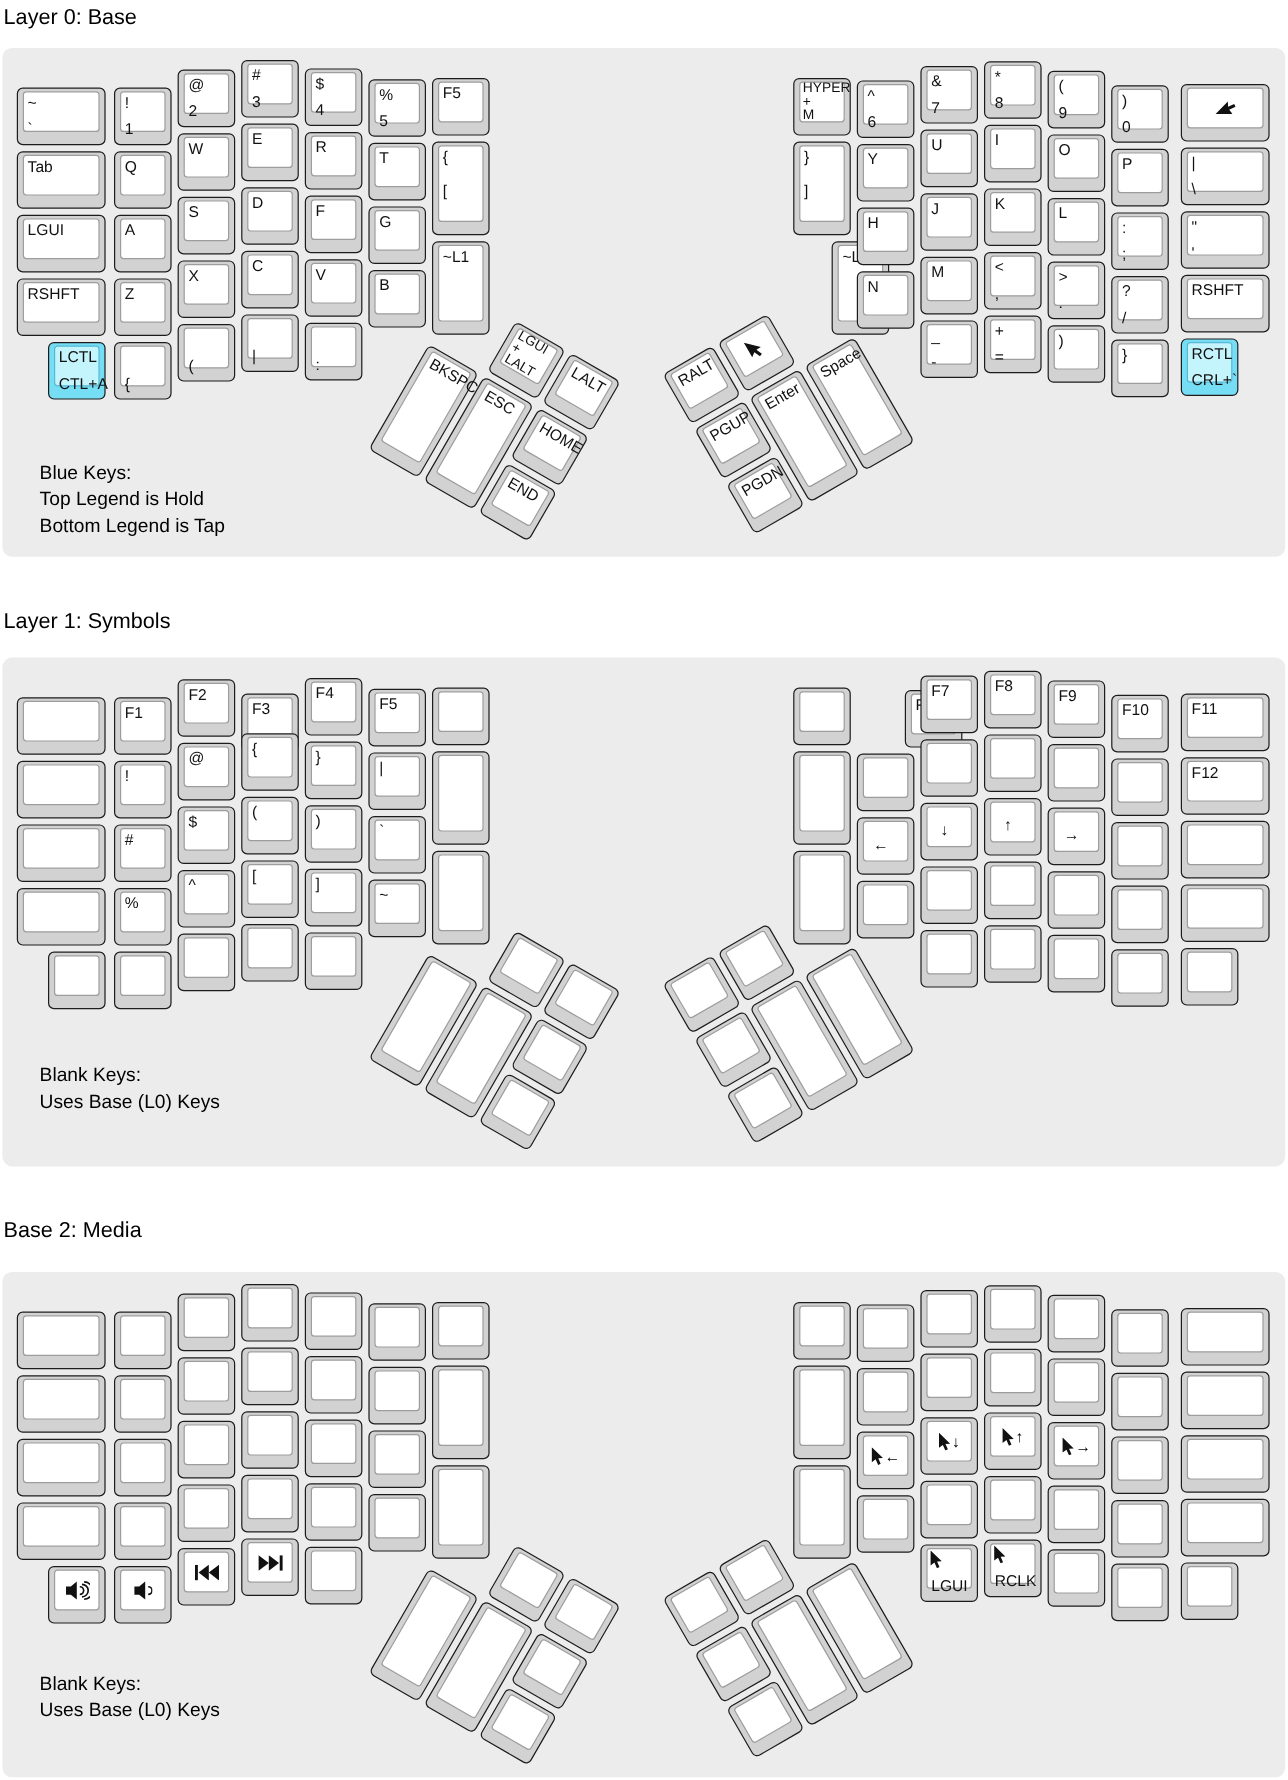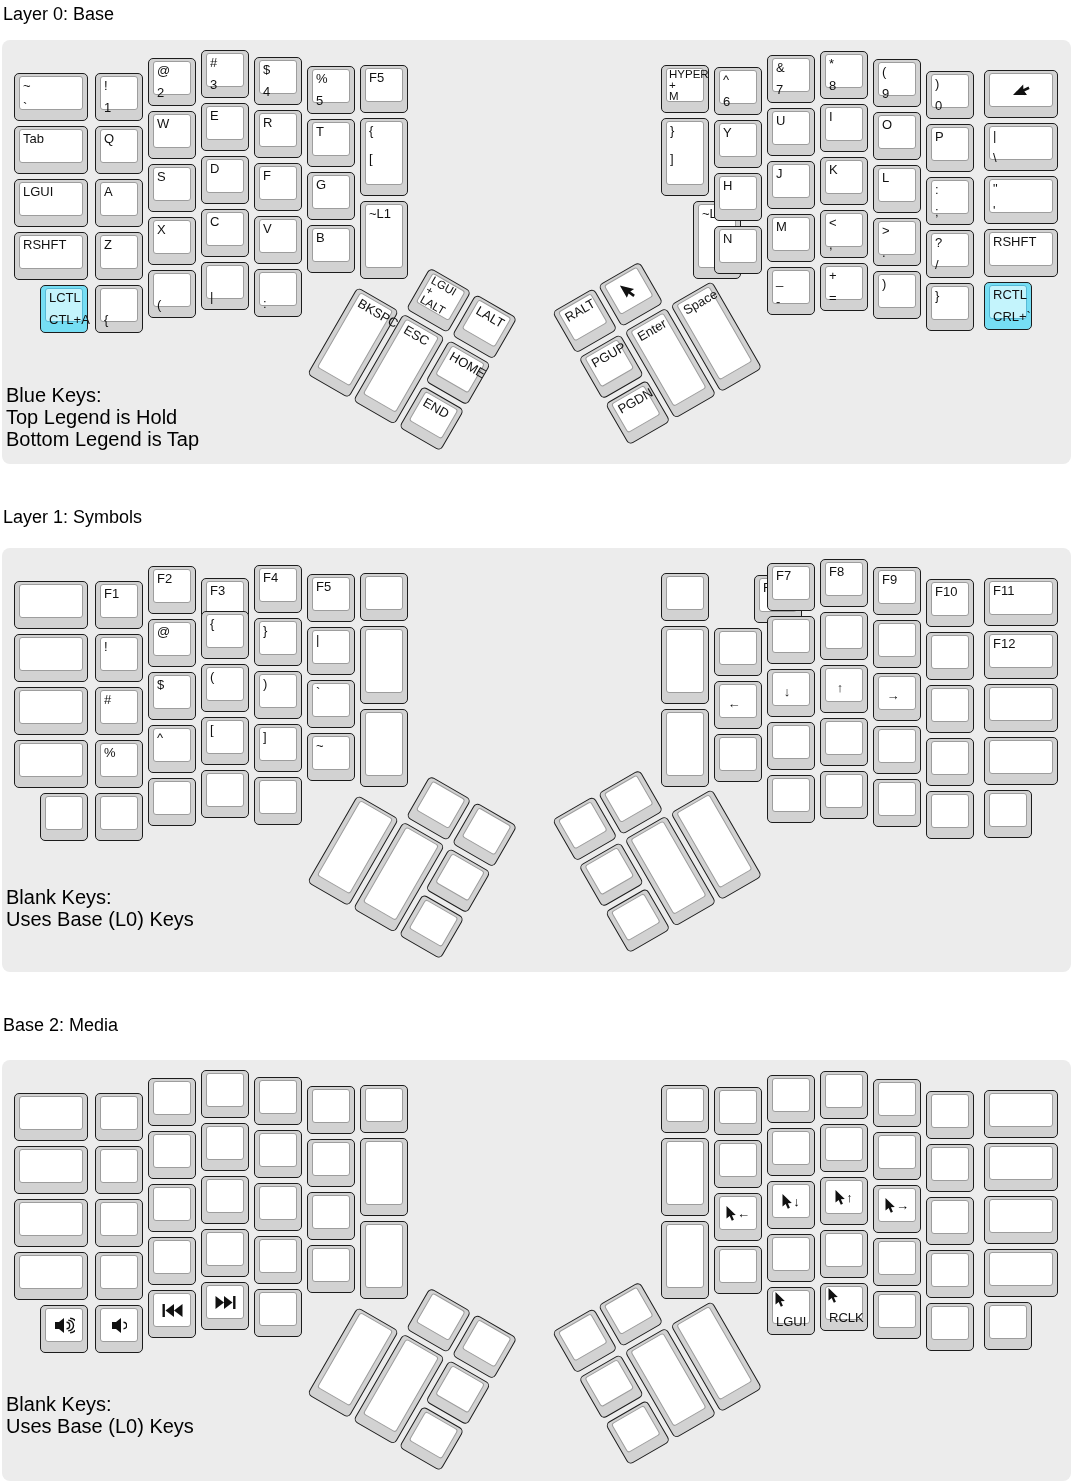--- a/index.html
+++ b/index.html
@@ -1,20 +1,20 @@
 <!DOCTYPE html>
 <html><head>
 <meta charset="utf-8">
 <style>
   html,body{margin:0;padding:0;background:#ffffff;}
   #page{position:relative;width:1073px;height:1483px;background:var(--page-bg,#fff);
         font-family:"Liberation Sans","DejaVu Sans",sans-serif;color:#000;overflow:hidden;}
   .section-title{position:absolute;left:3px;font-size:18px;color:#000;white-space:pre;}
   .panel{position:absolute;left:2px;width:1069px;background:var(--panel-bg,#ececec);border-radius:8px;}
-  .note{position:absolute;left:4px;font-size:20px;line-height:22px;white-space:pre;}
+  .note{position:absolute;left:31px;font-size:16px;line-height:22px;white-space:pre;}
   .key{position:absolute;background:var(--cap,#d2d2d2);border:1.5px solid #1c1c1c;border-radius:5px;box-sizing:border-box;}
   .key .keytop{position:absolute;left:4px;right:4px;top:2px;bottom:10px;background:var(--cap-top,#ffffff);
        border:1px solid #9d9d9d;border-radius:3px;}
   .key.blue{background:var(--accent,#76def4);}
   .key.blue .keytop{background:var(--accent-top,#c4f4fc);border-color:#57b9d6;}
   .leg{position:absolute;font-size:13px;line-height:13px;color:#111;white-space:pre;}
   .leg.t{left:8px;top:5px;}
   .leg.b{left:8px;top:27px;}
   .leg.b.tallb{top:33px;}
   .leg.c{left:0;right:8px;top:15px;text-align:center;}

